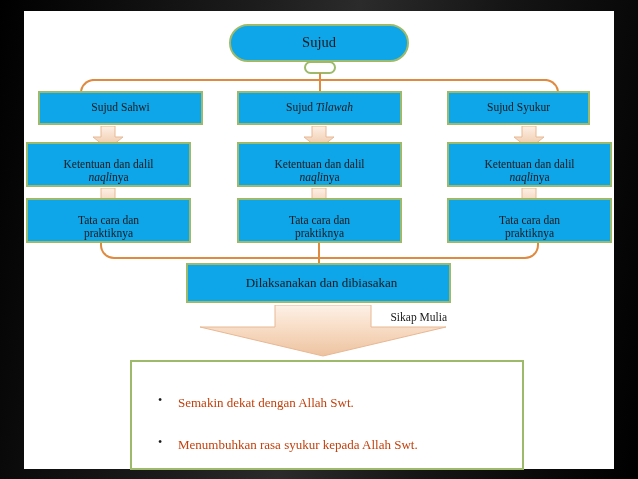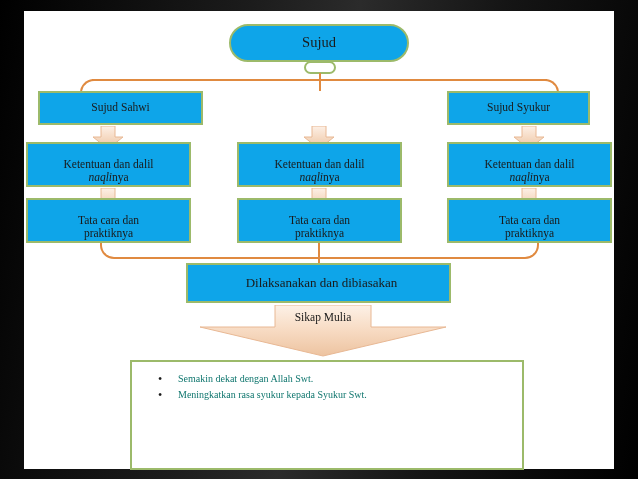--- a/index.html
+++ b/index.html
@@ -117,21 +117,21 @@
     top: 294px;
     width: 248px;
     height: 52px;
   }
   #sikap-arrow svg { display: block; width: 100%; height: 100%; }
   #sikap-arrow .arrow-label {
     position: absolute;
     left: 0;
     top: 6px;
     width: 100%;
-    text-align: center;
+    text-align: right;
     font-size: 11.5px;
     color: #1a1a1a;
   }
 
   
   #outcome-box {
     position: absolute;
     left: 106px;
     top: 349px;
     width: 394px;
@@ -140,24 +140,25 @@
     border: 2px solid #9cba6a;
     background: #ffffff;
   }
   #outcome-list {
     list-style: none;
     margin: 0;
     padding: 9px 0 0 46px;
   }
   #outcome-list li {
     position: relative;
-    font-size: 10px;
+    font-size: 13px;
     line-height: 1.62;
-    color: #0f766e;
+    color: #c2410c;
     white-space: nowrap;
+    margin-top: 21px;
   }
   #outcome-list li::before {
     content: "\2022";
     position: absolute;
     left: -20px;
     top: -1px;
     font-size: 12px;
     color: #1a1a1a;
   }
 </style>
@@ -178,20 +179,23 @@
     <div class="conn h" style="left:68px; top:68px; width:455px;"></div>
 
     <div class="elbow tl" style="left:56px; top:68px; width:14px; height:16px;"></div>
 
     <div class="elbow tr" style="left:521px; top:68px; width:14px; height:16px;"></div>
 
     <div class="fl-box lvl2" style="left:2px; top:80px; width:165px; height:34px;margin-left:12px;">
       <span class="txt">Sujud Sahwi</span>
     </div>
 
+    <div class="fl-box lvl2" style="left:213px; top:80px; width:165px; height:34px;">
+      <span class="txt"><span>Sujud </span><em class="it">Tilawah</em></span>
+    </div>
 
     <div class="fl-box lvl2" style="left:423px; top:80px; width:143px; height:34px;">
       <span class="txt">Sujud Syukur</span>
     </div>
 
     <div class="block-arrow" style="left:68px; top:115px; width:32px; height:24px;">
       <svg viewBox="0 0 32 24" preserveAspectRatio="none">
         <defs>
             <linearGradient id="ag1" x1="0" y1="0" x2="0" y2="1">
           <stop offset="0%" stop-color="#fdf0e6"></stop>
@@ -271,18 +275,18 @@
           </linearGradient>
         </defs>
         <polygon points="76,0 172,0 172,22 247,22 124,51 1,22 76,22" fill="url(#bigArrowGrad)" stroke="#e8b894" stroke-width="1"></polygon>
       </svg>
       <div class="arrow-label">Sikap Mulia</div>
     </div>
 
     <div id="outcome-box">
       <ul id="outcome-list">
         <li>Semakin dekat dengan Allah Swt.</li>
-        <li>Meningkatkan rasa syukur kepada Syukur Swt.</li>
+        <li>Menumbuhkan rasa syukur kepada Allah Swt.</li>
       </ul>
     </div>
 
   </div>
 </div>
 
 </body></html>

